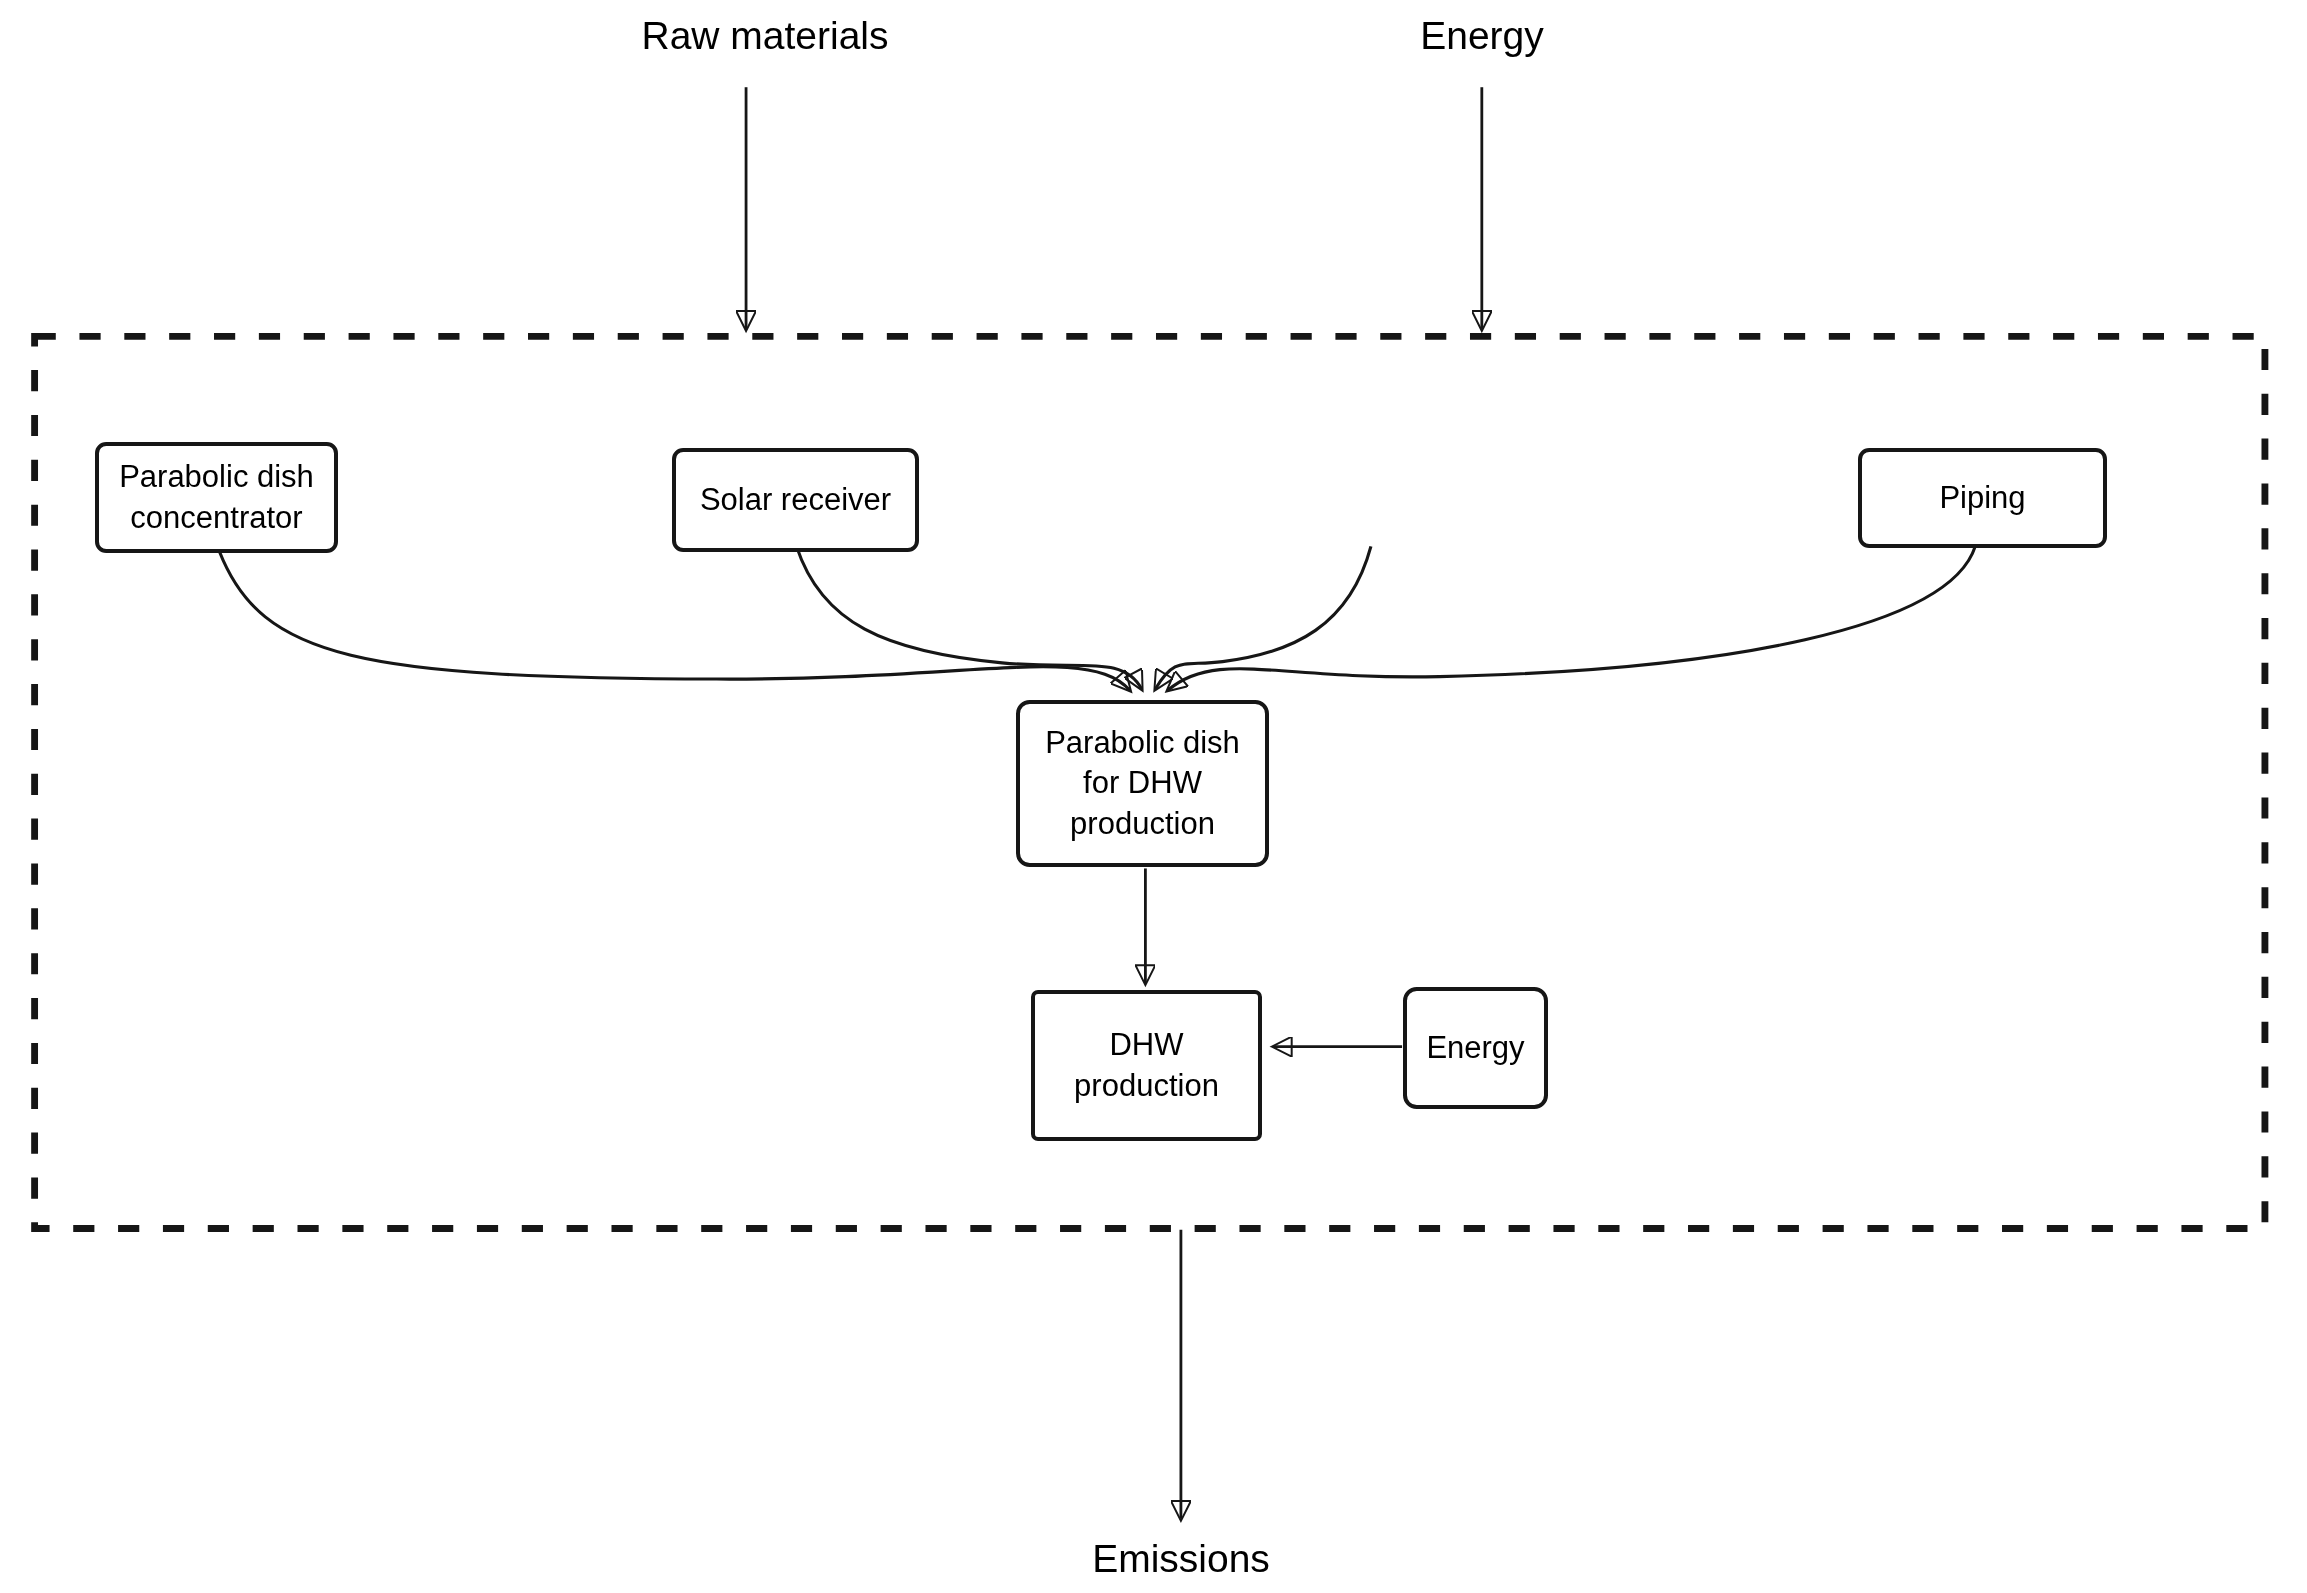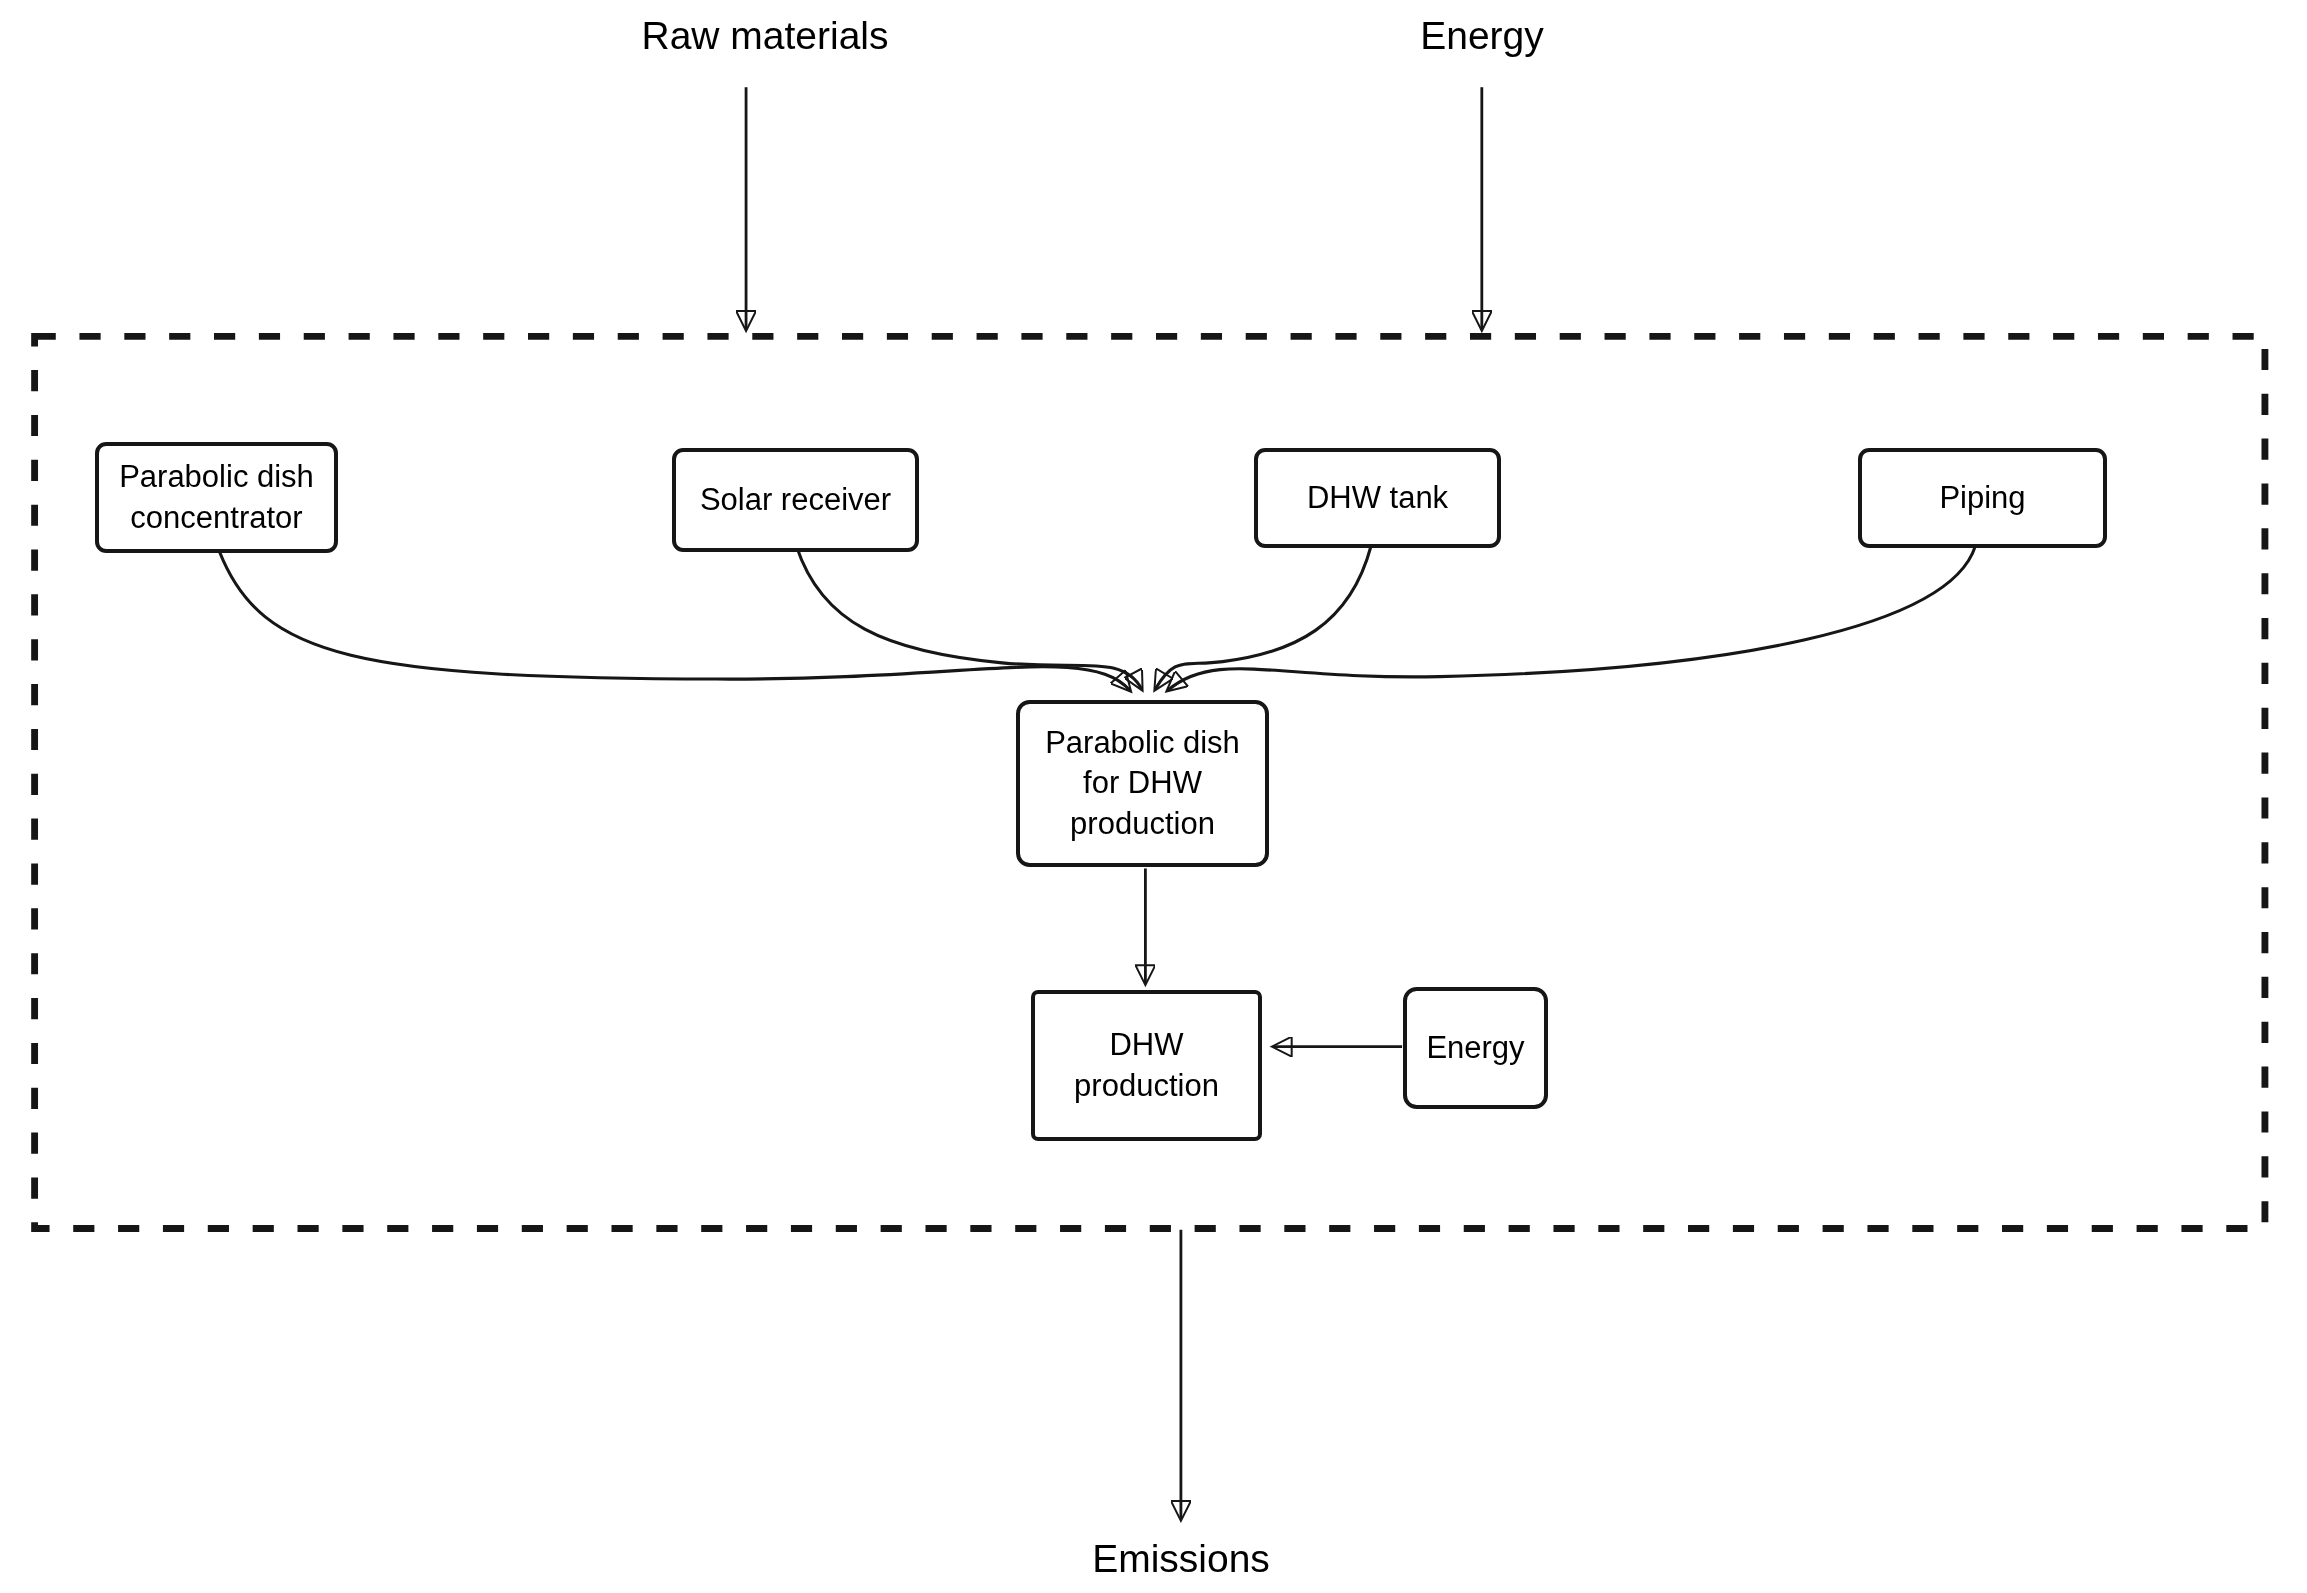--- a/index.html
+++ b/index.html
@@ -88,21 +88,20 @@
 
   <div class="ext-label" style="left:745px; top:13.7px;margin-left:20px;">Raw materials</div>
   <div class="ext-label" style="left:1482px; top:13.7px;">Energy</div>
   <div class="ext-label" style="left:1181px; top:1537px;">Emissions</div>
 
   <div class="node" style="left:95px; top:442px; width:243px; height:111px;">Parabolic dish
 concentrator</div>
 
   <div class="node" style="left:672px; top:448px; width:247px; height:104px;">Solar receiver</div>
 
-  <div class="node" style="left:1254px; top:448px; width:247px; height:100px;">DHW tank</div>
 
   <div class="node" style="left:1858px; top:448px; width:249px; height:100px;">Piping</div>
 
   <div class="node" style="left:1016px; top:700px; width:253px; height:167px; border-radius:13.7px;">Parabolic dish
 for DHW
 production</div>
 
   <div class="node" style="left:1031px; top:990px; width:231px; height:151px; border-radius:7px;">DHW
 production</div>
 

